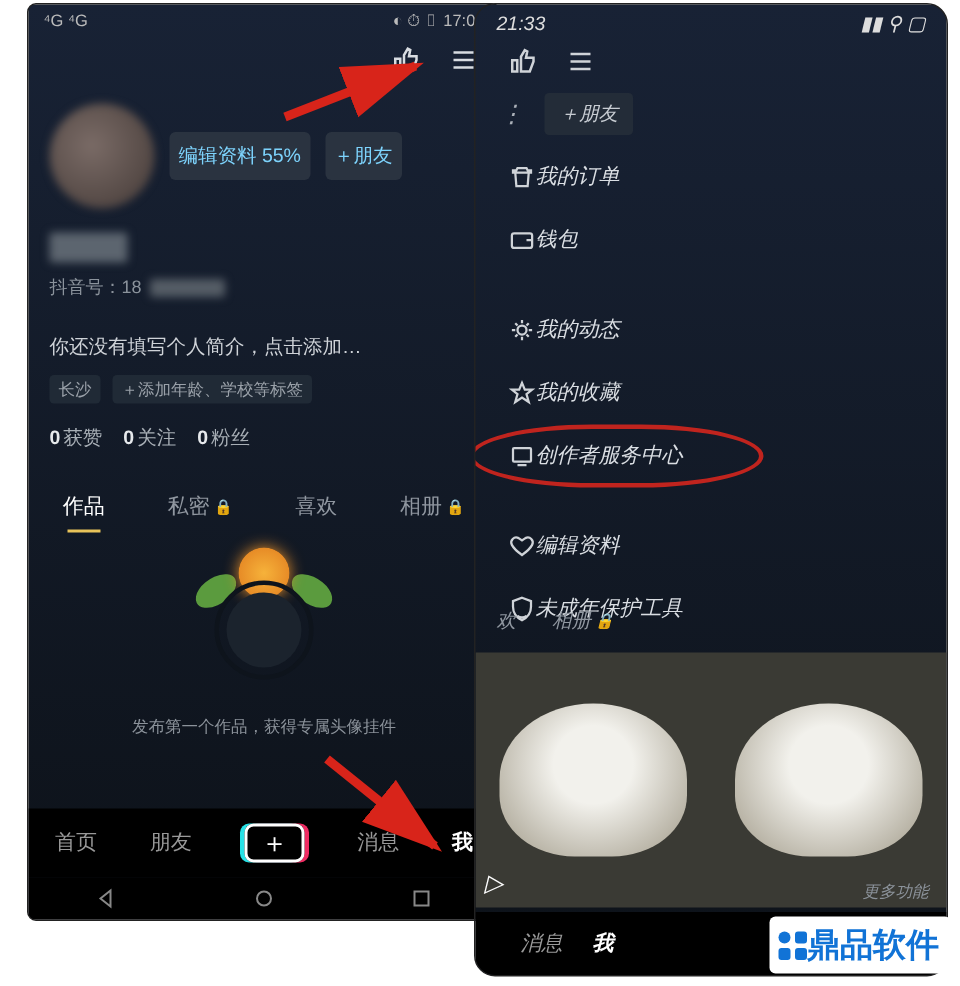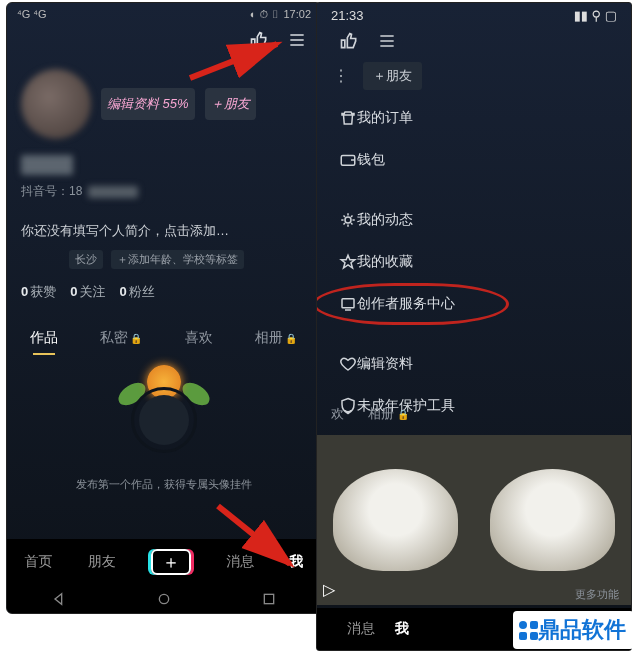--- a/index.html
+++ b/index.html
@@ -1,37 +1,37 @@
 <!DOCTYPE html>
 <html><head>
 <meta charset="utf-8">
 <style>
   * { margin:0; padding:0; box-sizing:border-box; }
   html,body { width:640px; height:657px; background:#fff; font-family:-apple-system,"PingFang SC","Microsoft YaHei",sans-serif; overflow:hidden; }
   .stage { position:relative; width:640px; height:657px; }
   .phone { position:absolute; top:2px; background:linear-gradient(#182235,#0d1219); color:#ccc; overflow:hidden; border:1px solid #222; }
-  .p1 { left:6px; width:316px; height:612px; border-radius:6px; }
-  .p2 { left:316px; width:316px; height:649px; border-radius:3px; }
+  .p1 { left:18px; width:316px; height:612px; border-radius:6px; }
+  .p2 { left:316px; width:316px; height:649px; border-radius:14px;font-style:italic; }
   
   .status { height:22px; display:flex; justify-content:space-between; align-items:center; font-size:11px; color:#bbb; padding:0 10px; }
   .status .r { display:flex; gap:4px; align-items:center; }
   .status2 { height:24px; display:flex; justify-content:space-between; align-items:center; font-size:13px; color:#ddd; padding:0 14px; }
   
   .topbar { height:34px; display:flex; justify-content:flex-end; align-items:center; gap:18px; padding-right:14px; }
   .topbar svg { width:20px; height:20px; }
   
   .profile { padding:10px 14px 0 14px; }
   .prow { display:flex; gap:10px; align-items:center; }
   .avatar { width:70px; height:70px; border-radius:50%; background:radial-gradient(circle at 40% 40%,#7a6b66,#433936); filter:blur(3px); }
-  .btn { background:#2a3340; color:#f9a8d4; font-size:13px; padding:7px 6px; border-radius:4px; white-space:nowrap;font-style:italic; }
+  .btn { background:#2a3340; color:#7dd3fc; font-size:13px; padding:7px 6px; border-radius:4px; white-space:nowrap; }
   .uname { margin-top:16px; width:52px; height:20px; background:#5c656f; filter:blur(3px); border-radius:2px; }
   .uid { margin-top:8px; font-size:12px; color:#8b939c; display:flex; gap:6px; align-items:center; }
   .uid .blur { width:50px; height:12px; background:#555d66; filter:blur(3px); border-radius:2px; }
   .bio { margin-top:22px; font-size:13px; color:#cfd3d8; }
-  .tags { margin-top:10px; display:flex; gap:8px;margin-left:48px; }
+  .tags { margin-top:10px; display:flex; gap:8px; }
   .tag { font-size:11px; color:#9aa1a9; background:#202a36; padding:2px 6px; border-radius:3px; }
   .stats { margin-top:14px; font-size:13px; color:#a8afb6; display:flex; gap:14px; }
   .stats b { color:#e6e9ec; font-weight:600; margin-right:2px; }
   
   .tabs { margin-top:20px; display:flex; justify-content:space-around; font-size:14px; color:#9097a0; padding:0 2px; }
   .tabs .tab { padding:8px 4px; position:relative; display:flex; gap:3px; align-items:center; }
   .tabs .tab.active { color:#fff; }
   .tabs .tab.active::after { content:""; position:absolute; left:20%; right:20%; bottom:0; height:2px; background:#e8c35a; }
   .lock { font-size:10px; }
   

